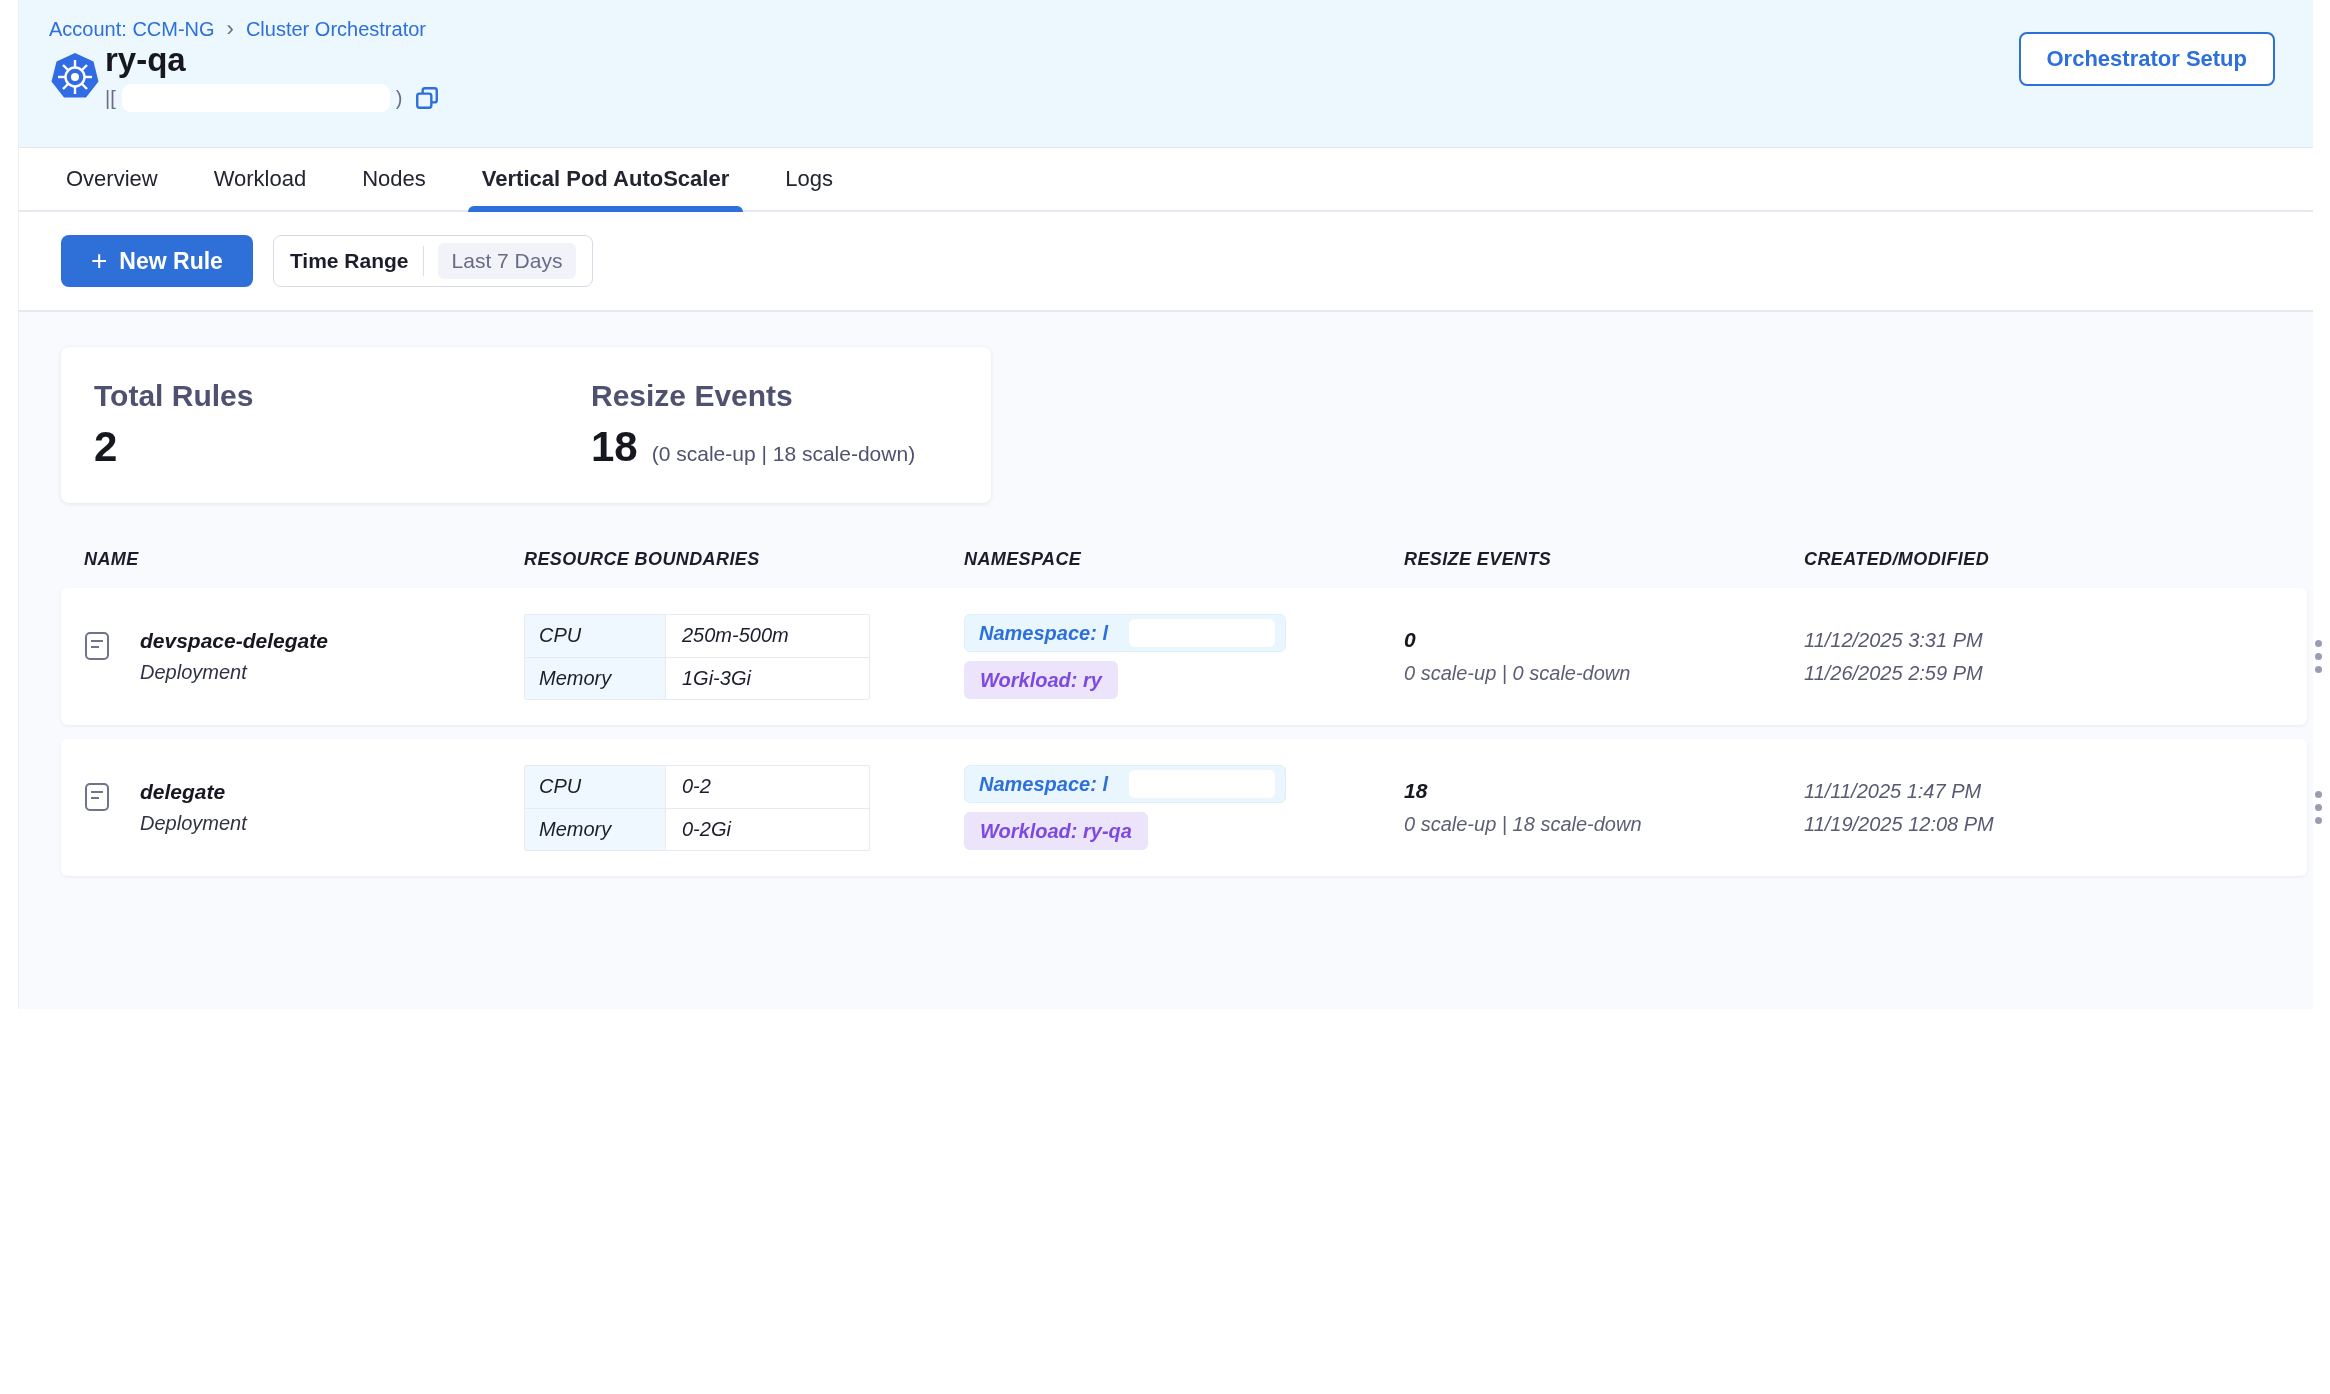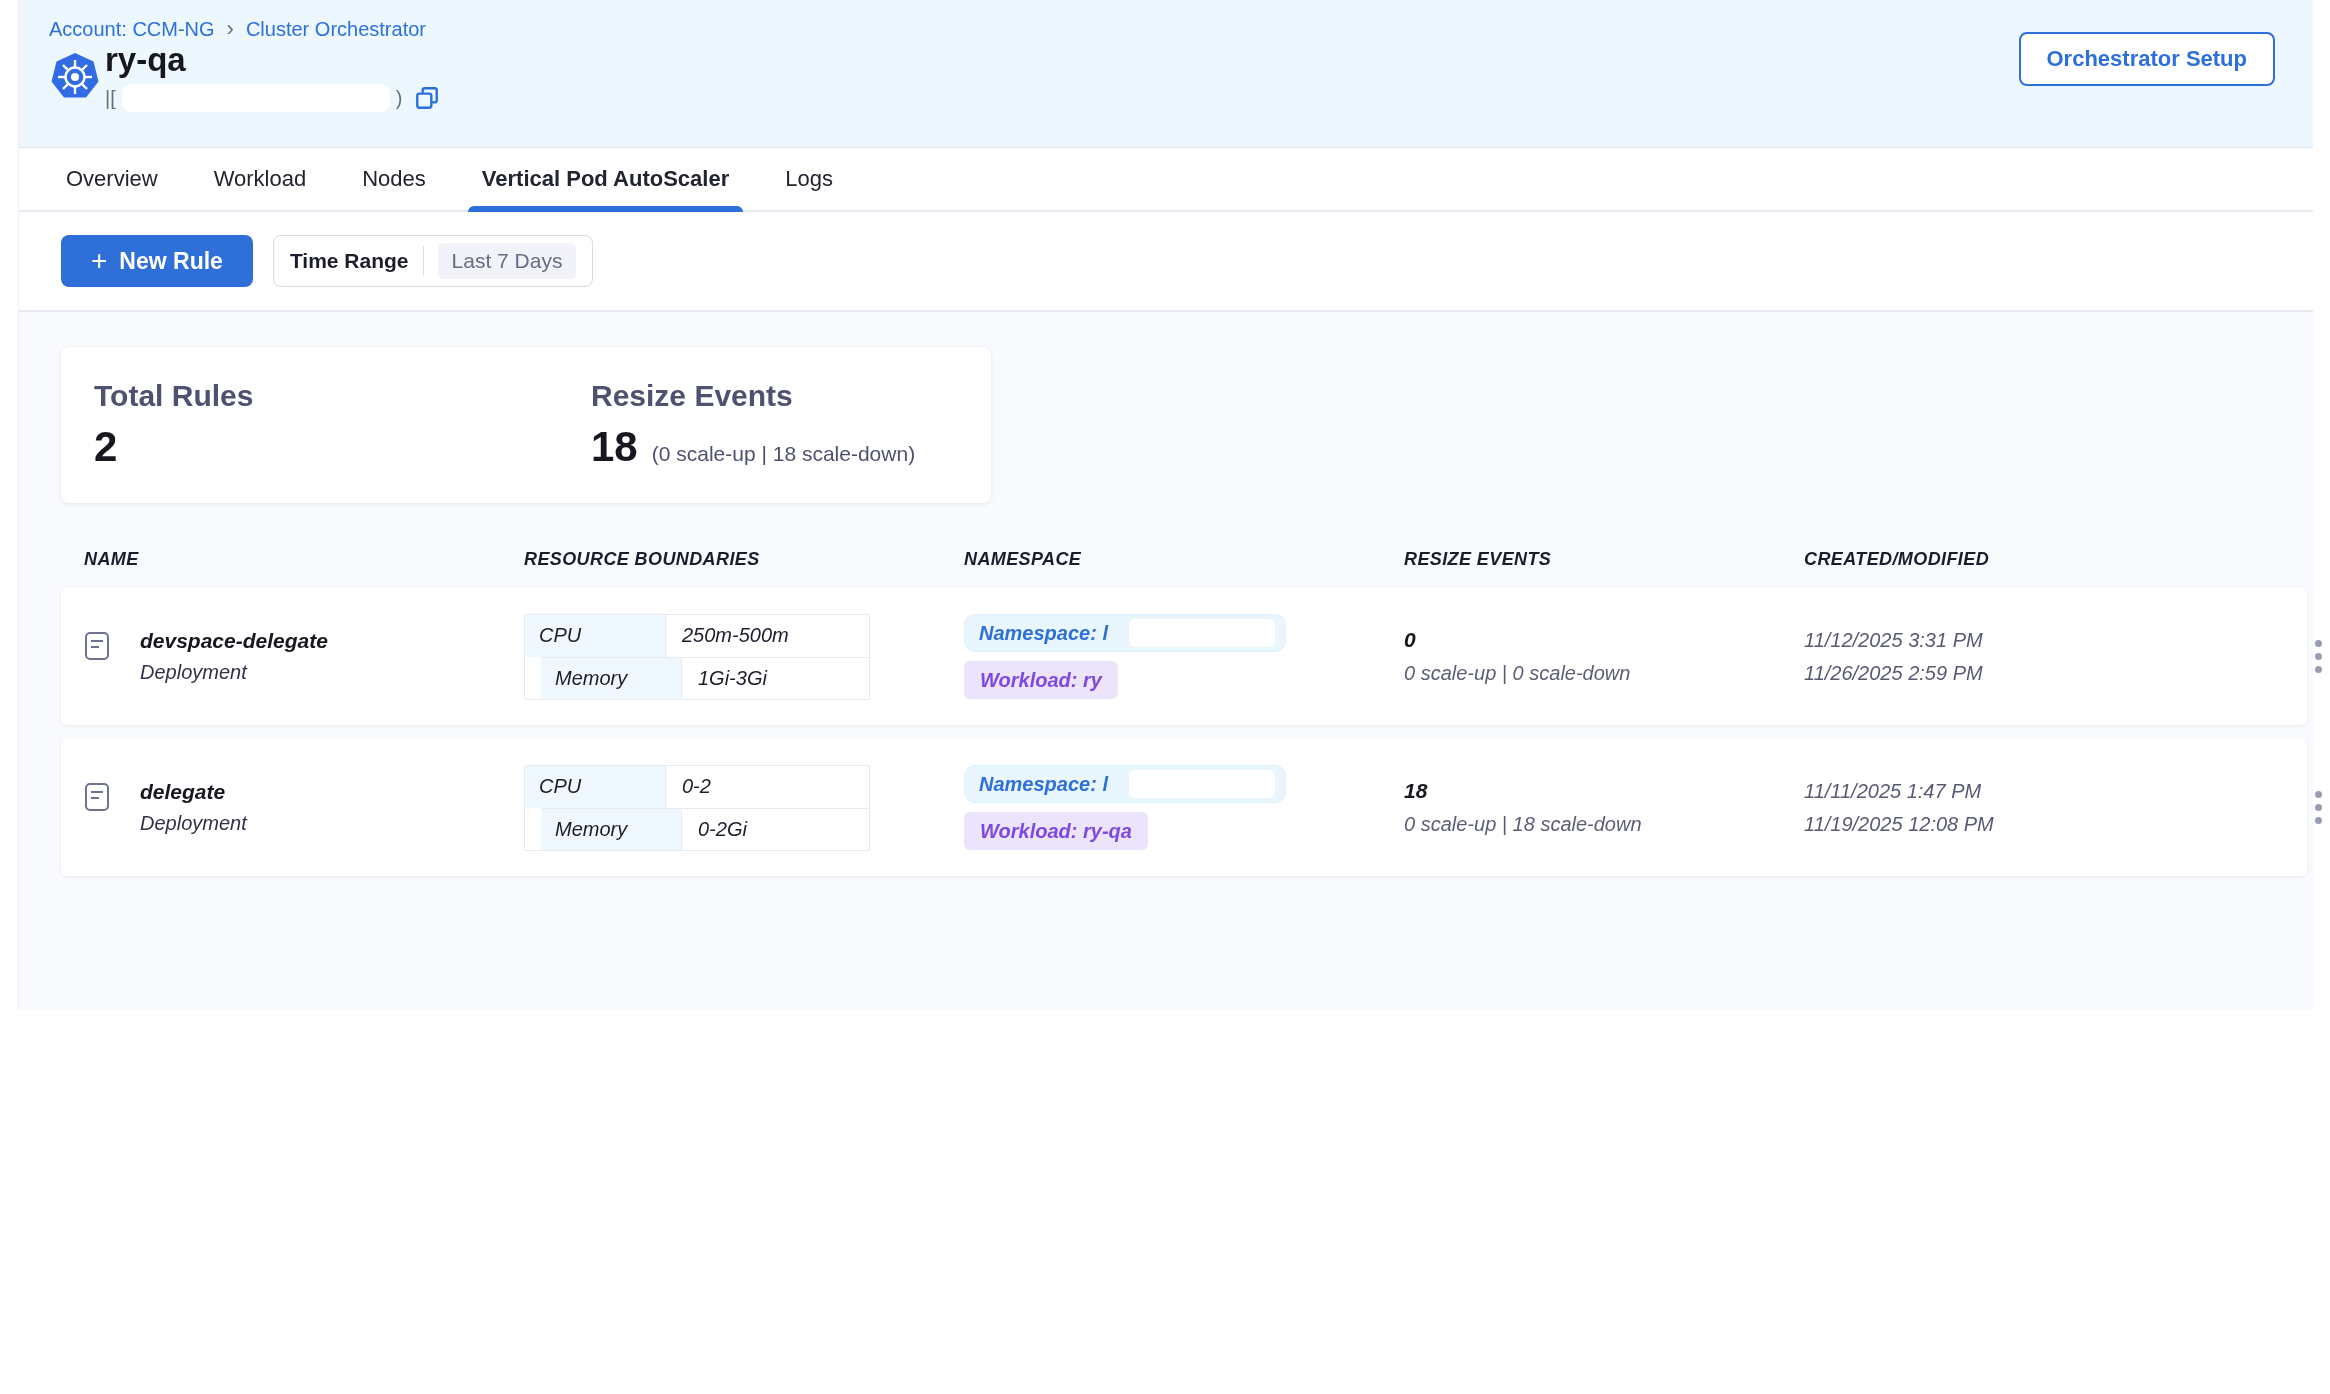--- a/index.html
+++ b/index.html
@@ -64,27 +64,27 @@
   .thead { margin:46px 0 18px 18px; padding-left:23px; width:2246px; }
   .th { font-size:18px; font-weight:bold; letter-spacing:.4px; color:#1c1d2c; }
   .row-card { background:#ffffff; width:2246px; height:137px; border-radius:6px; margin-left:18px;
     box-shadow:0 1px 3px rgba(40,41,61,.08); padding-left:23px; margin-bottom:14px; }
   .name-cell { display:flex; gap:30px; }
   .doc-icon { width:26px; height:30px; margin-top:2px; flex:0 0 auto; }
   .rule-name { font-size:21px; font-weight:bold; color:#16171f; }
   .rule-kind { font-size:20px; color:#2f3147; margin-top:8px; }
   .mini-table { width:346px; border:1px solid #e8eaf2; border-radius:2px; background:#ffffff; }
   .mini-row { display:flex; height:42px; align-items:stretch; }
-  .mini-row + .mini-row { border-top:1px solid #e8eaf2;margin-left:16px; }
+  .mini-row + .mini-row { border-top:1px solid #e8eaf2; }
   .mini-label { width:140px; background:#eef8fe; display:flex; align-items:center; padding-left:14px;
     font-size:20px; color:#1c1d2c; }
   .mini-value { flex:1; display:flex; align-items:center; padding-left:16px; font-size:20px;
     color:#1c1d2c; border-left:1px solid #e8eaf2; }
   .ns-cell { display:flex; flex-direction:column; gap:9px; align-items:flex-start; }
-  .ns-pill { background:#e9f6fe; border:1px solid #ddf0fd; border-radius:11px; height:38px; width:322px;
+  .ns-pill { background:#e9f6fe; border:1px solid #ddf0fd; border-radius:6px; height:38px; width:322px;
     display:flex; align-items:center; padding:0 10px 0 14px; gap:21px; }
   .ns-text { color:#2d6fdb; font-size:20px; font-weight:bold; white-space:nowrap; }
   .ns-redact { flex:1; height:28px; background:#ffffff; border-radius:6px; }
   .wl-pill { background:#ece4fb; border-radius:6px; height:38px; display:inline-flex; align-items:center;
     padding:0 16px; color:#7d49e0; font-size:20px; font-weight:bold; }
   .ev-count { font-size:21px; font-weight:bold; color:#16171f; }
   .ev-detail { font-size:20px; color:#5c5e75; margin-top:10px; }
   .date-line { font-size:20px; color:#585a74; line-height:1.65; }
   .kebab { width:40px; height:56px; display:flex; flex-direction:column; align-items:center;
     justify-content:center; gap:6px; cursor:pointer; margin-left:34px; }

